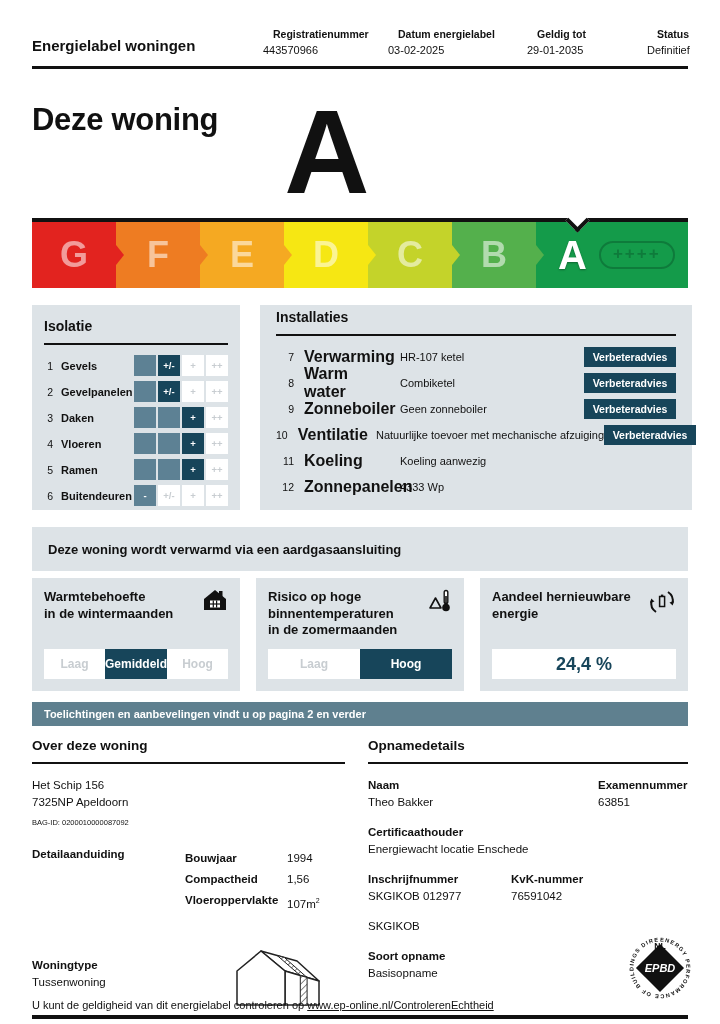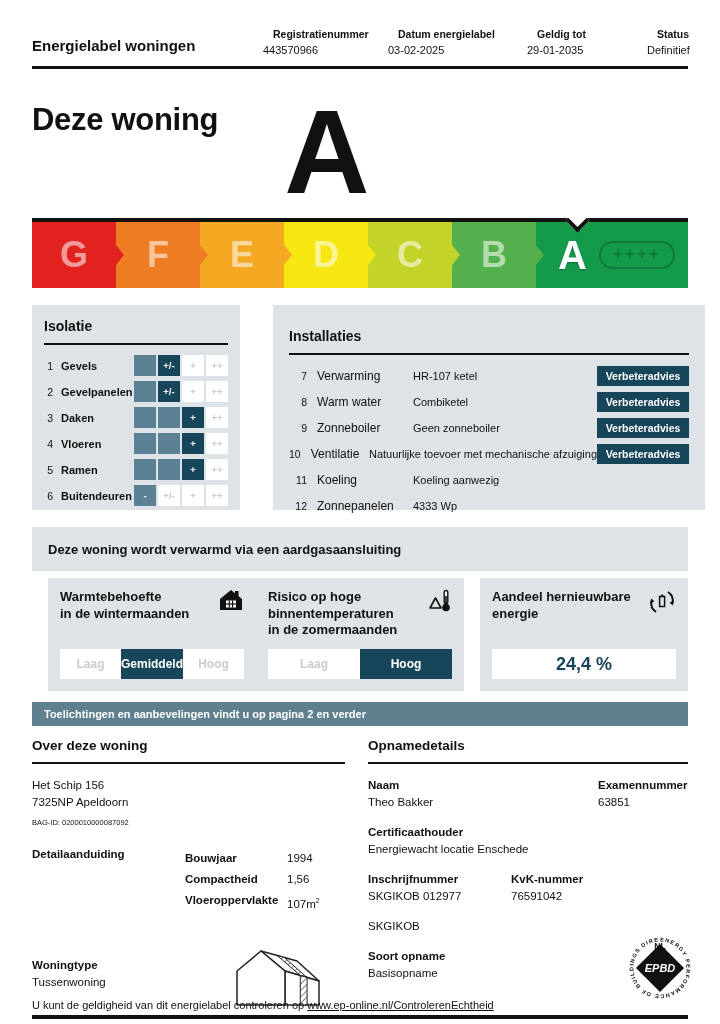--- a/index.html
+++ b/index.html
@@ -32,47 +32,47 @@
   .seg-letter{font-size:36px;font-weight:bold;color:rgba(255,255,255,.55);}
   .seg-a .seg-letter{color:#fff;text-shadow:0 1px 2px rgba(0,0,0,.35);font-size:40px;}
   .chev{position:absolute;right:-8px;top:50%;margin-top:-10px;width:0;height:0;z-index:3;
         border-top:10px solid transparent;border-bottom:10px solid transparent;border-left:8px solid #000;}
   .plus-pill{margin-left:12px;border:2px solid rgba(0,40,20,.28);color:rgba(0,40,20,.28);
              border-radius:999px;padding:1px 12px 3px;font-size:17px;font-weight:bold;letter-spacing:2px;}
 
   
   .panel{background:#dde3e7;box-sizing:border-box;}
   .iso{left:32px;top:305px;width:208px;height:205px;padding:13px 12px;}
-  .inst{left:273px;top:305px;width:432px;height:205px;padding:23px 16px;}
+  .inst{left:260px;top:305px;width:432px;height:205px;padding:4px 16px;}
   .panel h2{margin:0;font-size:14px;font-weight:bold;}
   .panel .hr{height:2px;background:#111;margin:9px 0 10px;}
   .iso-row{display:flex;align-items:center;height:21px;margin-bottom:5px;}
   .iso-row .num{width:9px;font-size:10.5px;margin-right:8px;text-align:right;}
   .iso-row .lbl{flex:1;font-size:11px;font-weight:bold;}
   .cells{display:flex;gap:2px;}
   .cell{width:22px;height:21px;display:flex;align-items:center;justify-content:center;
         font-size:9.5px;font-weight:bold;}
   .c-prev{background:#5d8194;color:transparent;}
   .c-act{background:#17455a;color:#fff;}
   .c-act-low{background:#5d8194;color:#fff;}
   .c-off{background:#fff;color:#c8cdd1;}
   .inst-row{display:flex;align-items:center;height:21px;margin-bottom:5px;}
   .inst-row .num{width:18px;text-align:right;font-size:10.5px;margin-right:10px;}
-  .inst-row .lbl{width:88px;font-size:12px;font-weight:normal;}
+  .inst-row .lbl{width:88px;font-size:16px;font-weight:bold;}
   .inst-row .val{flex:1;font-size:11px;white-space:nowrap;margin-left:8px;}
   .adv-btn{flex:0 0 92px;height:20px;background:#17455a;color:#fff;font-size:10.5px;font-weight:bold;
            display:flex;align-items:center;justify-content:center;border:none;}
 
   
   .gas{left:32px;top:527px;width:656px;height:44px;display:flex;align-items:center;
        padding:0 16px;font-size:13px;font-weight:bold;}
 
   
   .ind{top:578px;width:208px;height:113px;padding:11px 12px;position:absolute;}
-  .ind0{left:48px}.ind1{left:256px}.ind2{left:480px}
+  .ind0{left:32px}.ind1{left:256px}.ind2{left:480px}
   .ind-title{font-size:13px;font-weight:bold;line-height:16.5px;width:150px;}
   .ind-icon{position:absolute;top:10px;right:12px;}
   .optbar{position:absolute;left:12px;right:12px;bottom:12px;height:30px;display:flex;}
   .opt{flex:1;display:flex;align-items:center;justify-content:center;font-size:12px;font-weight:bold;
        background:#fff;color:#c8cdd1;}
   .opt.active{background:#17455a;color:#fff;}
   .valbar{position:absolute;left:12px;right:12px;bottom:12px;height:30px;background:#fff;
           display:flex;align-items:center;justify-content:center;font-size:18px;font-weight:bold;color:#17455a;}
 
   

